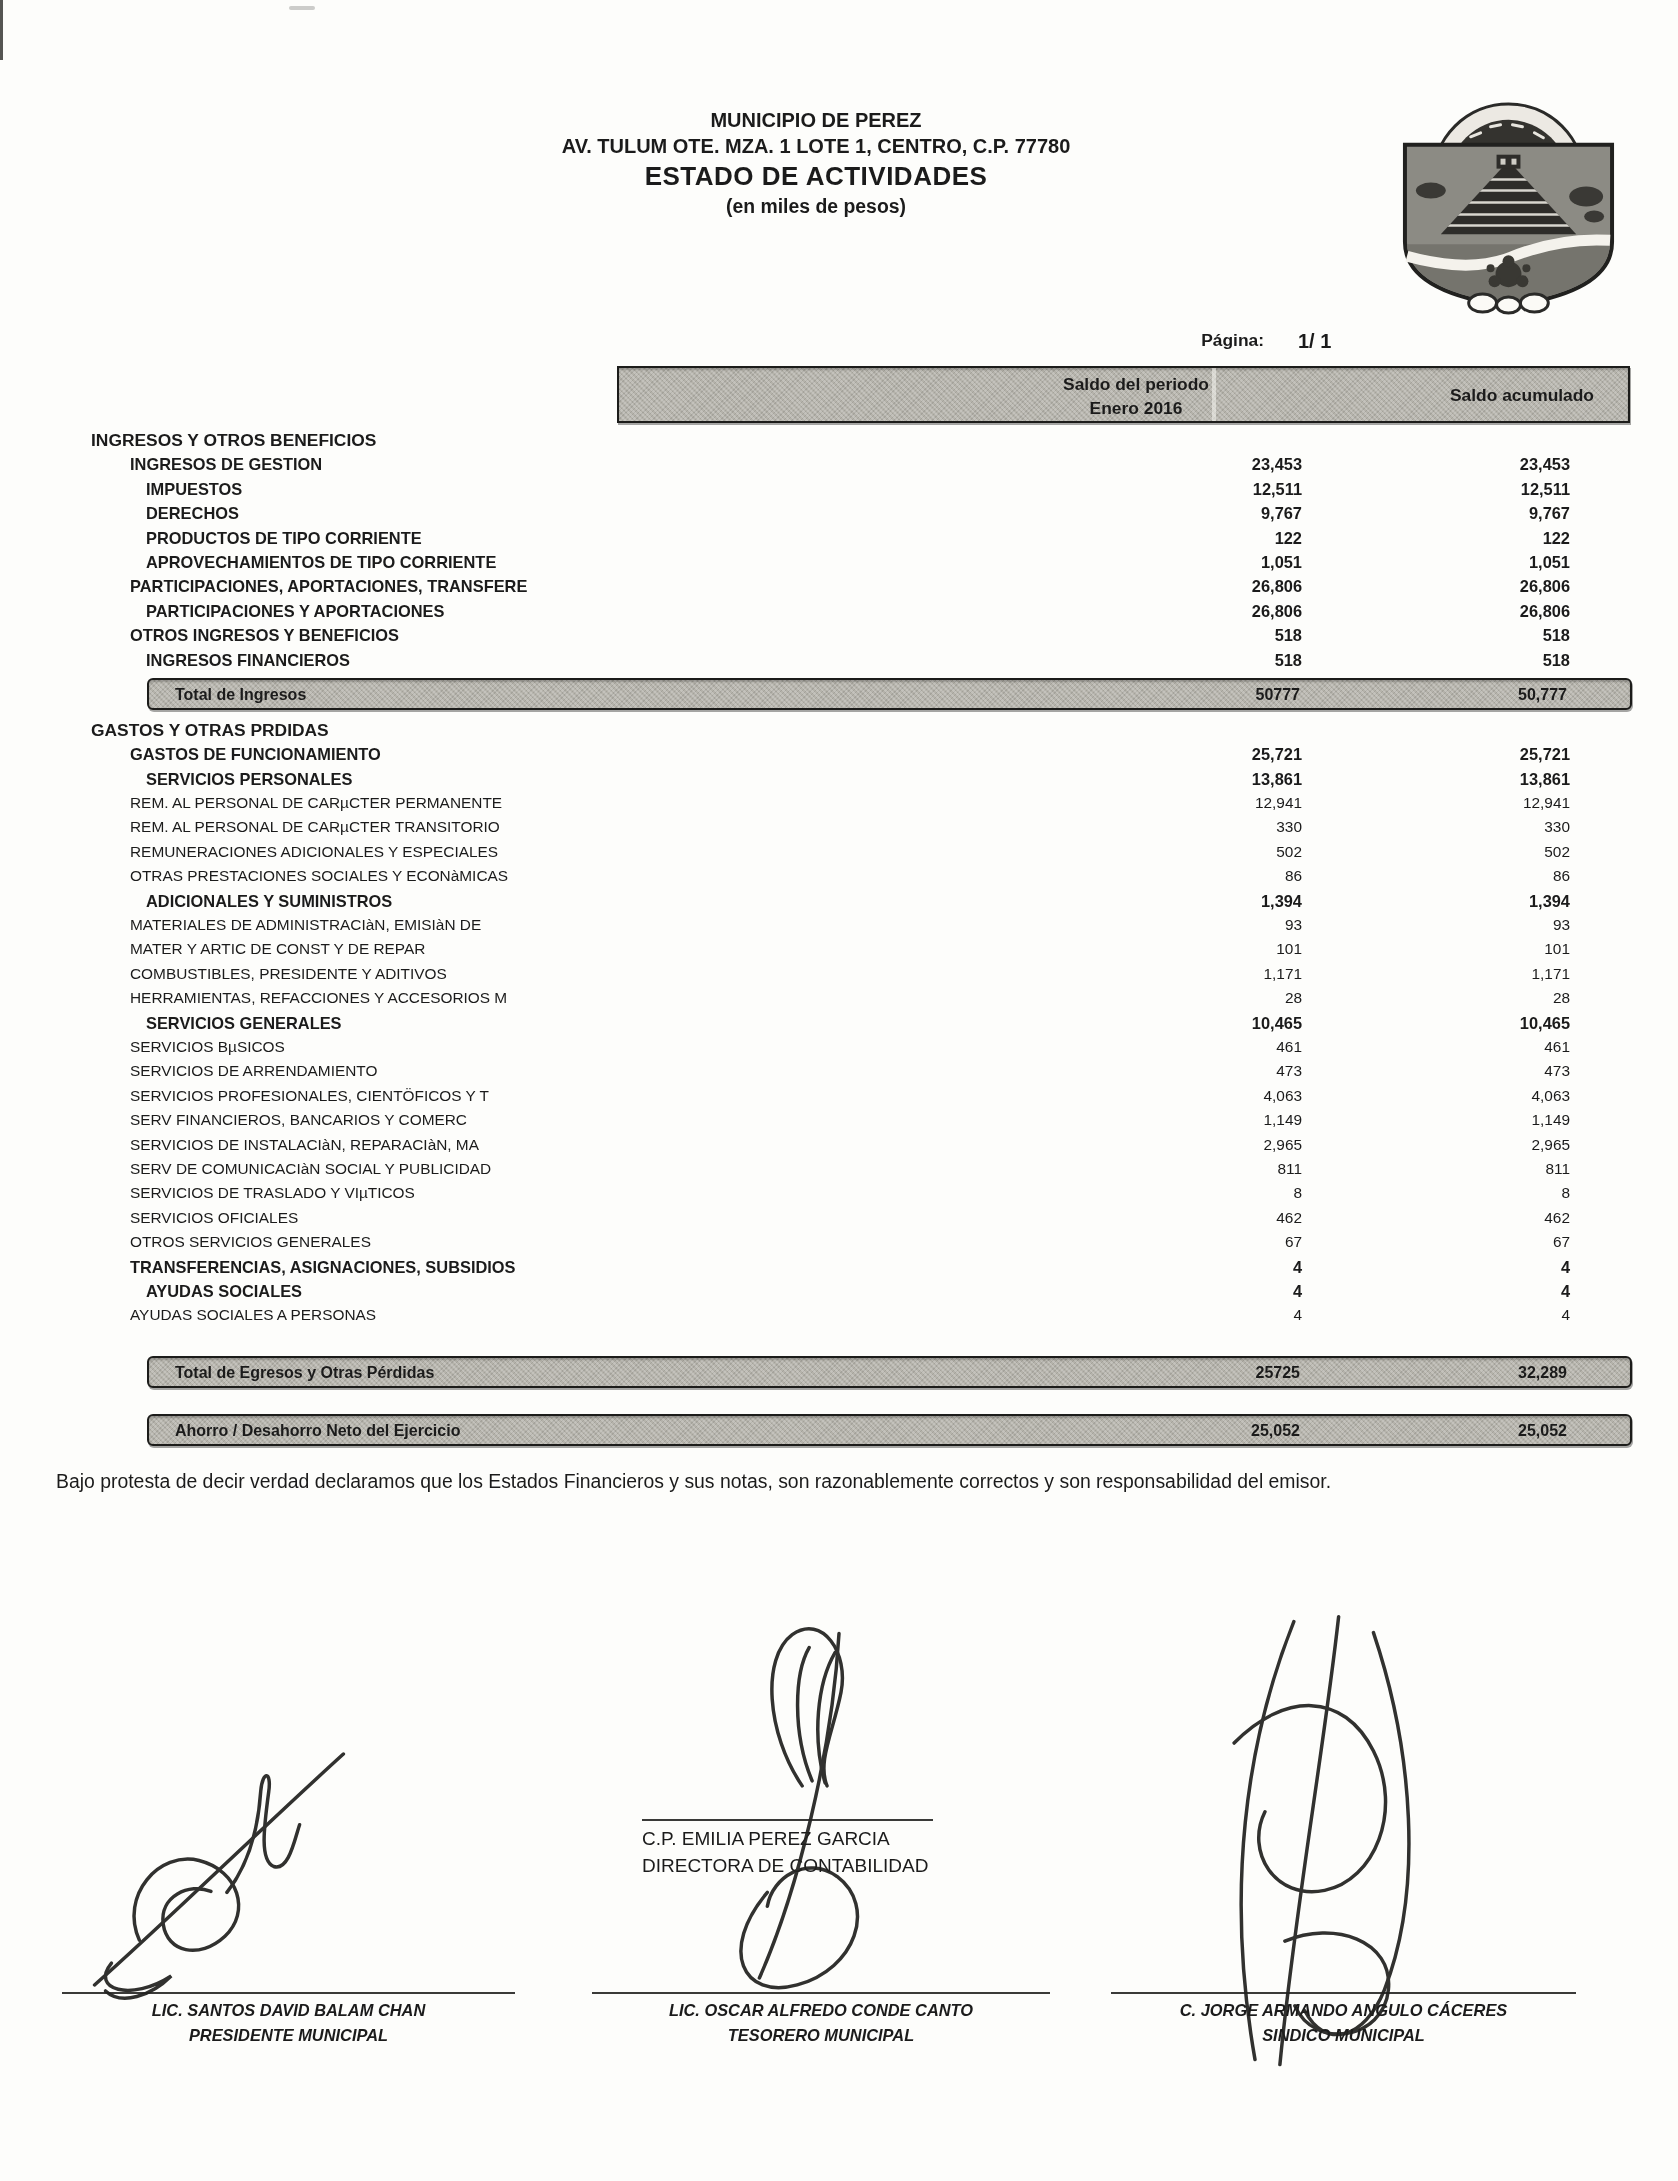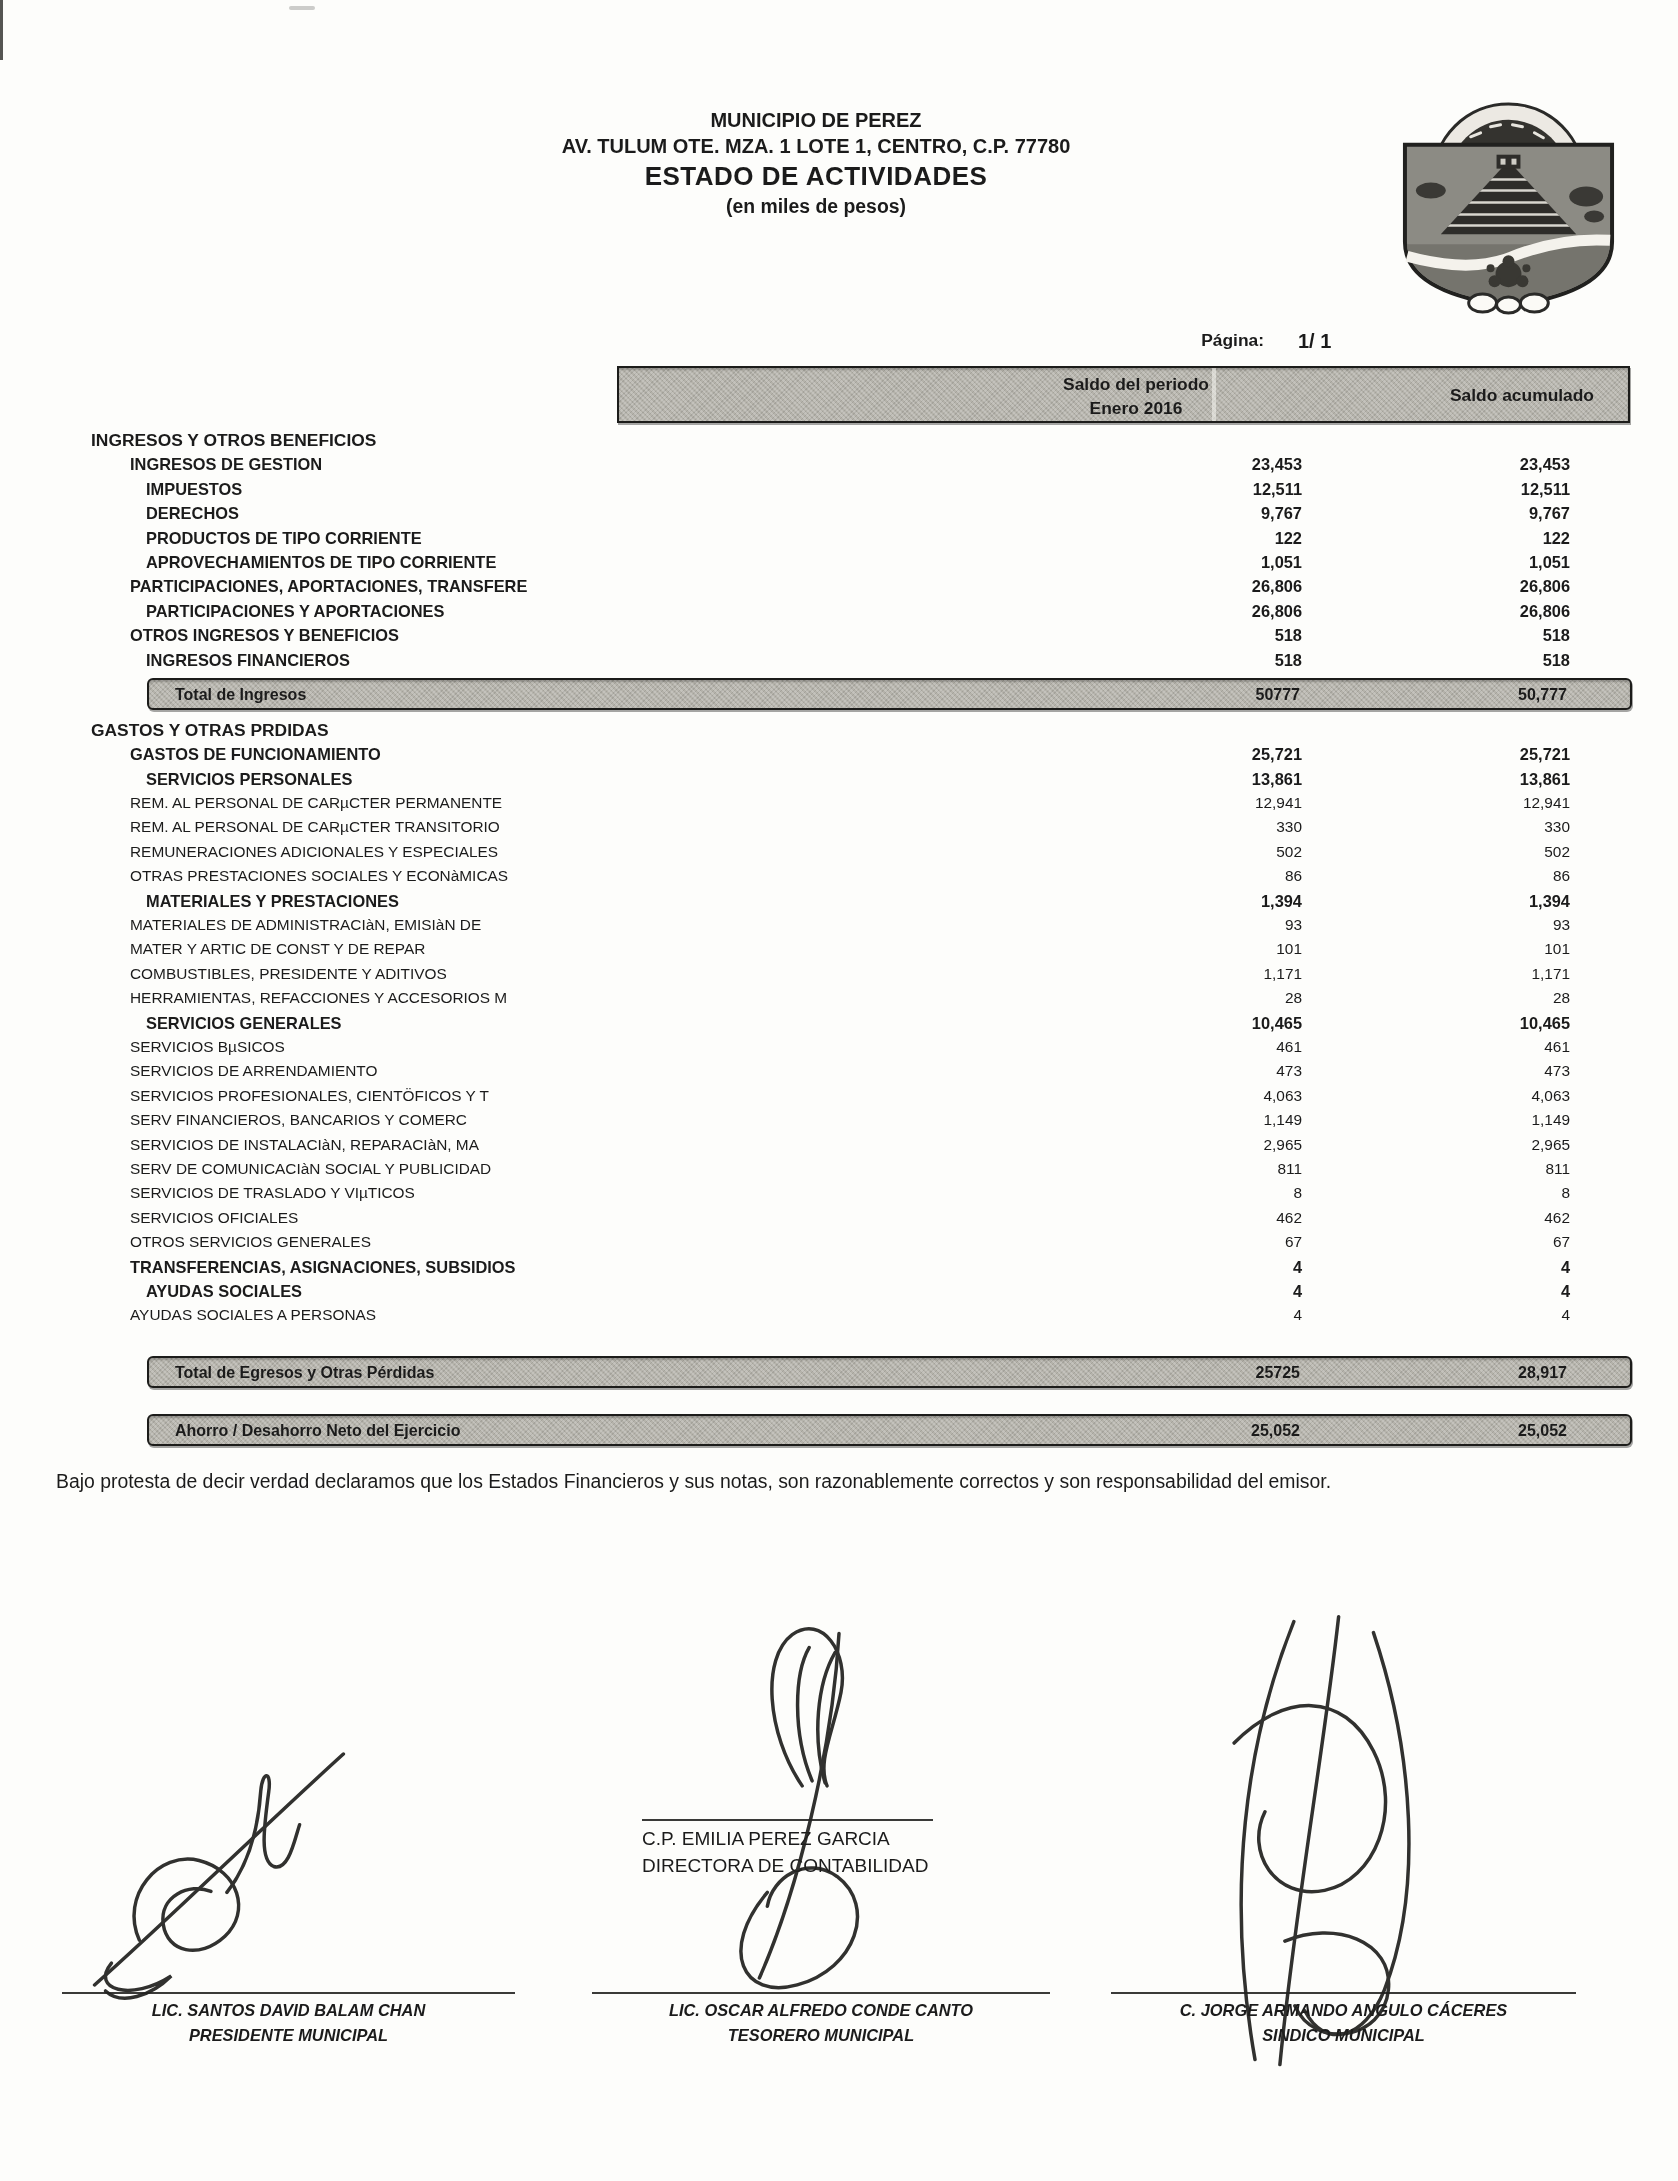--- a/index.html
+++ b/index.html
@@ -162,39 +162,39 @@
       <div class="row lvl1 b"><span class="lbl">OTROS INGRESOS Y BENEFICIOS</span><span class="v v1">518</span><span class="v v2">518</span></div>
       <div class="row lvl2 b"><span class="lbl">INGRESOS FINANCIEROS</span><span class="v v1">518</span><span class="v v2">518</span></div>
       <div class="total-band band-tex total-0"><span class="lbl">Total de Ingresos</span><span class="v v1">50777</span><span class="v v2">50,777</span></div>
       <div class="row lvl0 b"><span class="lbl">GASTOS Y OTRAS PRDIDAS</span><span class="v v1"></span><span class="v v2"></span></div>
       <div class="row lvl1 b"><span class="lbl">GASTOS DE FUNCIONAMIENTO</span><span class="v v1">25,721</span><span class="v v2">25,721</span></div>
       <div class="row lvl2 b"><span class="lbl">SERVICIOS PERSONALES</span><span class="v v1">13,861</span><span class="v v2">13,861</span></div>
       <div class="row lvl3"><span class="lbl">REM. AL PERSONAL DE CARµCTER PERMANENTE</span><span class="v v1">12,941</span><span class="v v2">12,941</span></div>
       <div class="row lvl3"><span class="lbl">REM. AL PERSONAL DE CARµCTER TRANSITORIO</span><span class="v v1">330</span><span class="v v2">330</span></div>
       <div class="row lvl3"><span class="lbl">REMUNERACIONES ADICIONALES Y ESPECIALES</span><span class="v v1">502</span><span class="v v2">502</span></div>
       <div class="row lvl3"><span class="lbl">OTRAS PRESTACIONES SOCIALES Y ECONàMICAS</span><span class="v v1">86</span><span class="v v2">86</span></div>
-      <div class="row lvl2 b"><span class="lbl">MATERIALES Y PRESTACIONES</span><span class="v v1">1,394</span><span class="v v2">1,394</span></div>
+      <div class="row lvl2 b"><span class="lbl">ADICIONALES Y SUMINISTROS</span><span class="v v1">1,394</span><span class="v v2">1,394</span></div>
       <div class="row lvl3"><span class="lbl">MATERIALES DE ADMINISTRACIàN, EMISIàN DE</span><span class="v v1">93</span><span class="v v2">93</span></div>
       <div class="row lvl3"><span class="lbl">MATER Y ARTIC DE CONST Y DE REPAR</span><span class="v v1">101</span><span class="v v2">101</span></div>
       <div class="row lvl3"><span class="lbl">COMBUSTIBLES, PRESIDENTE Y ADITIVOS</span><span class="v v1">1,171</span><span class="v v2">1,171</span></div>
       <div class="row lvl3"><span class="lbl">HERRAMIENTAS, REFACCIONES Y ACCESORIOS M</span><span class="v v1">28</span><span class="v v2">28</span></div>
       <div class="row lvl2 b"><span class="lbl">SERVICIOS GENERALES</span><span class="v v1">10,465</span><span class="v v2">10,465</span></div>
       <div class="row lvl3"><span class="lbl">SERVICIOS BµSICOS</span><span class="v v1">461</span><span class="v v2">461</span></div>
       <div class="row lvl3"><span class="lbl">SERVICIOS DE ARRENDAMIENTO</span><span class="v v1">473</span><span class="v v2">473</span></div>
       <div class="row lvl3"><span class="lbl">SERVICIOS PROFESIONALES, CIENTÖFICOS Y T</span><span class="v v1">4,063</span><span class="v v2">4,063</span></div>
       <div class="row lvl3"><span class="lbl">SERV FINANCIEROS, BANCARIOS Y COMERC</span><span class="v v1">1,149</span><span class="v v2">1,149</span></div>
       <div class="row lvl3"><span class="lbl">SERVICIOS DE INSTALACIàN, REPARACIàN, MA</span><span class="v v1">2,965</span><span class="v v2">2,965</span></div>
       <div class="row lvl3"><span class="lbl">SERV DE COMUNICACIàN SOCIAL Y PUBLICIDAD</span><span class="v v1">811</span><span class="v v2">811</span></div>
       <div class="row lvl3"><span class="lbl">SERVICIOS DE TRASLADO Y VIµTICOS</span><span class="v v1">8</span><span class="v v2">8</span></div>
       <div class="row lvl3"><span class="lbl">SERVICIOS OFICIALES</span><span class="v v1">462</span><span class="v v2">462</span></div>
       <div class="row lvl3"><span class="lbl">OTROS SERVICIOS GENERALES</span><span class="v v1">67</span><span class="v v2">67</span></div>
       <div class="row lvl1 b"><span class="lbl">TRANSFERENCIAS, ASIGNACIONES, SUBSIDIOS</span><span class="v v1">4</span><span class="v v2">4</span></div>
       <div class="row lvl2 b"><span class="lbl">AYUDAS SOCIALES</span><span class="v v1">4</span><span class="v v2">4</span></div>
       <div class="row lvl3"><span class="lbl">AYUDAS SOCIALES A PERSONAS</span><span class="v v1">4</span><span class="v v2">4</span></div>
-      <div class="total-band band-tex total-1"><span class="lbl">Total de Egresos y Otras Pérdidas</span><span class="v v1">25725</span><span class="v v2">28,917</span></div>
+      <div class="total-band band-tex total-1"><span class="lbl">Total de Egresos y Otras Pérdidas</span><span class="v v1">25725</span><span class="v v2">32,289</span></div>
     </div>
 
   <div class="total-band net-band band-tex">
     <span class="lbl">Ahorro / Desahorro Neto del Ejercicio</span>
     <span class="v v1">25,052</span>
     <span class="v v2">25,052</span>
   </div>
 
   <div class="declaration">Bajo protesta de decir verdad declaramos que los Estados Financieros y sus notas, son razonablemente correctos y son responsabilidad del emisor.</div>
 </div>

